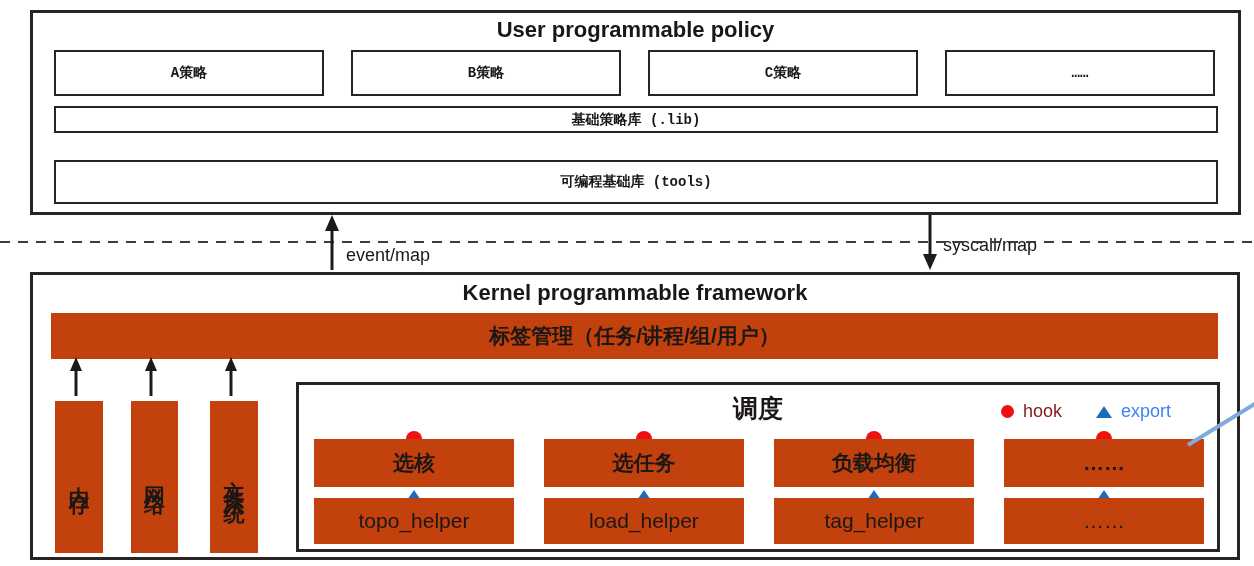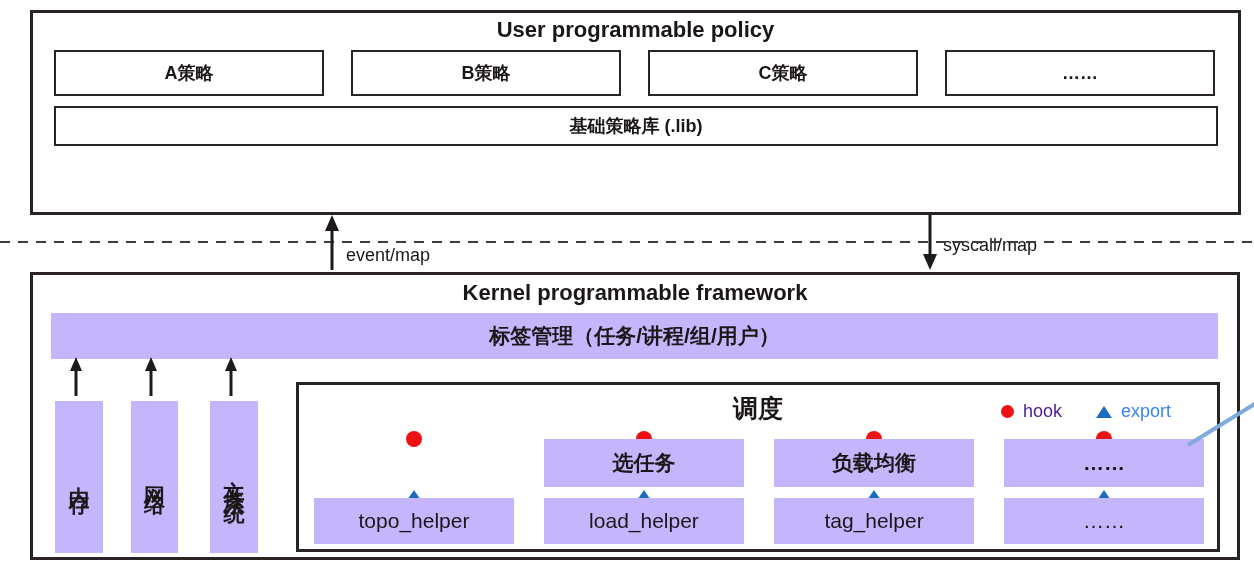--- a/index.html
+++ b/index.html
@@ -5,38 +5,38 @@
   html,body{margin:0;padding:0;background:#ffffff;}
   .stage{
     position:relative;width:1254px;height:566px;overflow:hidden;
     background:#ffffff;color:#1c1717;
     font-family:"Liberation Sans","DejaVu Sans",sans-serif;
   }
   .panel{position:absolute;background:#ffffff;border:3px solid #2a2323;box-sizing:border-box;}
   .panel-title{position:absolute;left:0;right:0;text-align:center;font-size:22px;font-weight:700;}
   .wbox{border:2px solid #2a2323;box-sizing:border-box;background:#ffffff;
         display:flex;align-items:center;justify-content:center;
-        font-size:18px;font-weight:700;}
+        font-size:14px;font-weight:700;font-family:Liberation Mono, monospace;}
   .policy-row{position:absolute;left:21px;top:37px;display:flex;gap:27px;}
   .policy-box{width:270px;height:46px;}
-  .wide-bar{position:absolute;left:21px;width:1164px;height:40px;}
-  .bluefill{background:#c4b5fd;}
+  .wide-bar{position:absolute;left:21px;width:1164px;height:27px;}
+  .bluefill{background:#c2410c;}
   .tag-bar{position:absolute;left:18px;top:38px;width:1167px;height:46px;
            display:flex;align-items:center;justify-content:center;
            font-size:21px;font-weight:700;}
   .subsys{position:absolute;top:126px;height:152px;
           display:flex;align-items:center;justify-content:center;}
   .subsys span{writing-mode:vertical-rl;text-orientation:upright;
                font-size:21px;font-weight:700;letter-spacing:7px;}
   .sched-box{position:absolute;left:263px;top:107px;width:924px;height:170px;
              border:3px solid #2a2323;box-sizing:border-box;background:#ffffff;}
   .sched-title{position:absolute;left:0;right:0;top:7px;text-align:center;
                font-size:25px;font-weight:700;}
   .legend{position:absolute;left:702px;top:16px;display:flex;align-items:center;font-size:18px;}
-  .legend .hook-word{color:#4c1d95;margin-left:9px;}
+  .legend .hook-word{color:#7f1d1d;margin-left:9px;}
   .legend .export-word{color:#3b82f6;margin-left:9px;}
   .legend-dot{width:13px;height:13px;border-radius:50%;background:#ee1111;}
   .legend-tri{width:0;height:0;border-left:8px solid transparent;border-right:8px solid transparent;
               border-bottom:12px solid #1b6cc0;margin-left:34px;}
   .sched-col{position:absolute;top:46px;width:200px;height:113px;}
   .hook-dot{position:absolute;top:0;left:50%;transform:translateX(-50%);
             width:16px;height:16px;border-radius:50%;background:#ee1111;}
   .export-tri{position:absolute;top:59px;left:50%;transform:translateX(-50%);
               width:0;height:0;border-left:11px solid transparent;border-right:11px solid transparent;
               border-bottom:16px solid #1b6cc0;}
@@ -68,20 +68,23 @@
         <span>C策略</span>
       </div>
       <div class="wbox policy-box">
         <span>……</span>
       </div>
     </div>
 
     <div class="wbox wide-bar" style="top:93px;">
       <span>基础策略库 (.lib)</span>
     </div>
+    <div class="wbox wide-bar" style="top:147px;height:44px;">
+      <span>可编程基础库 (tools)</span>
+    </div>
   </section>
 
   <div class="flow-label" style="left:346px;top:245px;">event/map</div>
   <div class="flow-label" style="left:943px;top:235px;">syscall/map</div>
 
   <section class="panel" style="left:30px;top:272px;width:1210px;height:288px;">
     <div class="panel-title" style="top:5px;">Kernel programmable framework</div>
 
     <div class="tag-bar bluefill">
       <span>标签管理（任务/讲程/组/用户）</span>
@@ -102,20 +105,23 @@
 
       <div class="legend">
         <span class="legend-dot"></span>
         <span class="hook-word">hook</span>
         <span class="legend-tri"></span>
         <span class="export-word">export</span>
       </div>
 
       <div class="sched-col" style="left:15px;">
         <span class="hook-dot"></span>
+        <div class="hook-box bluefill">
+          <span>选核</span>
+        </div>
         <span class="export-tri"></span>
         <div class="helper-box bluefill">
           <span>topo_helper</span>
         </div>
       </div>
 
       <div class="sched-col" style="left:475px;">
         <span class="hook-dot"></span>
         <div class="hook-box bluefill">
           <span>负载均衡</span>

